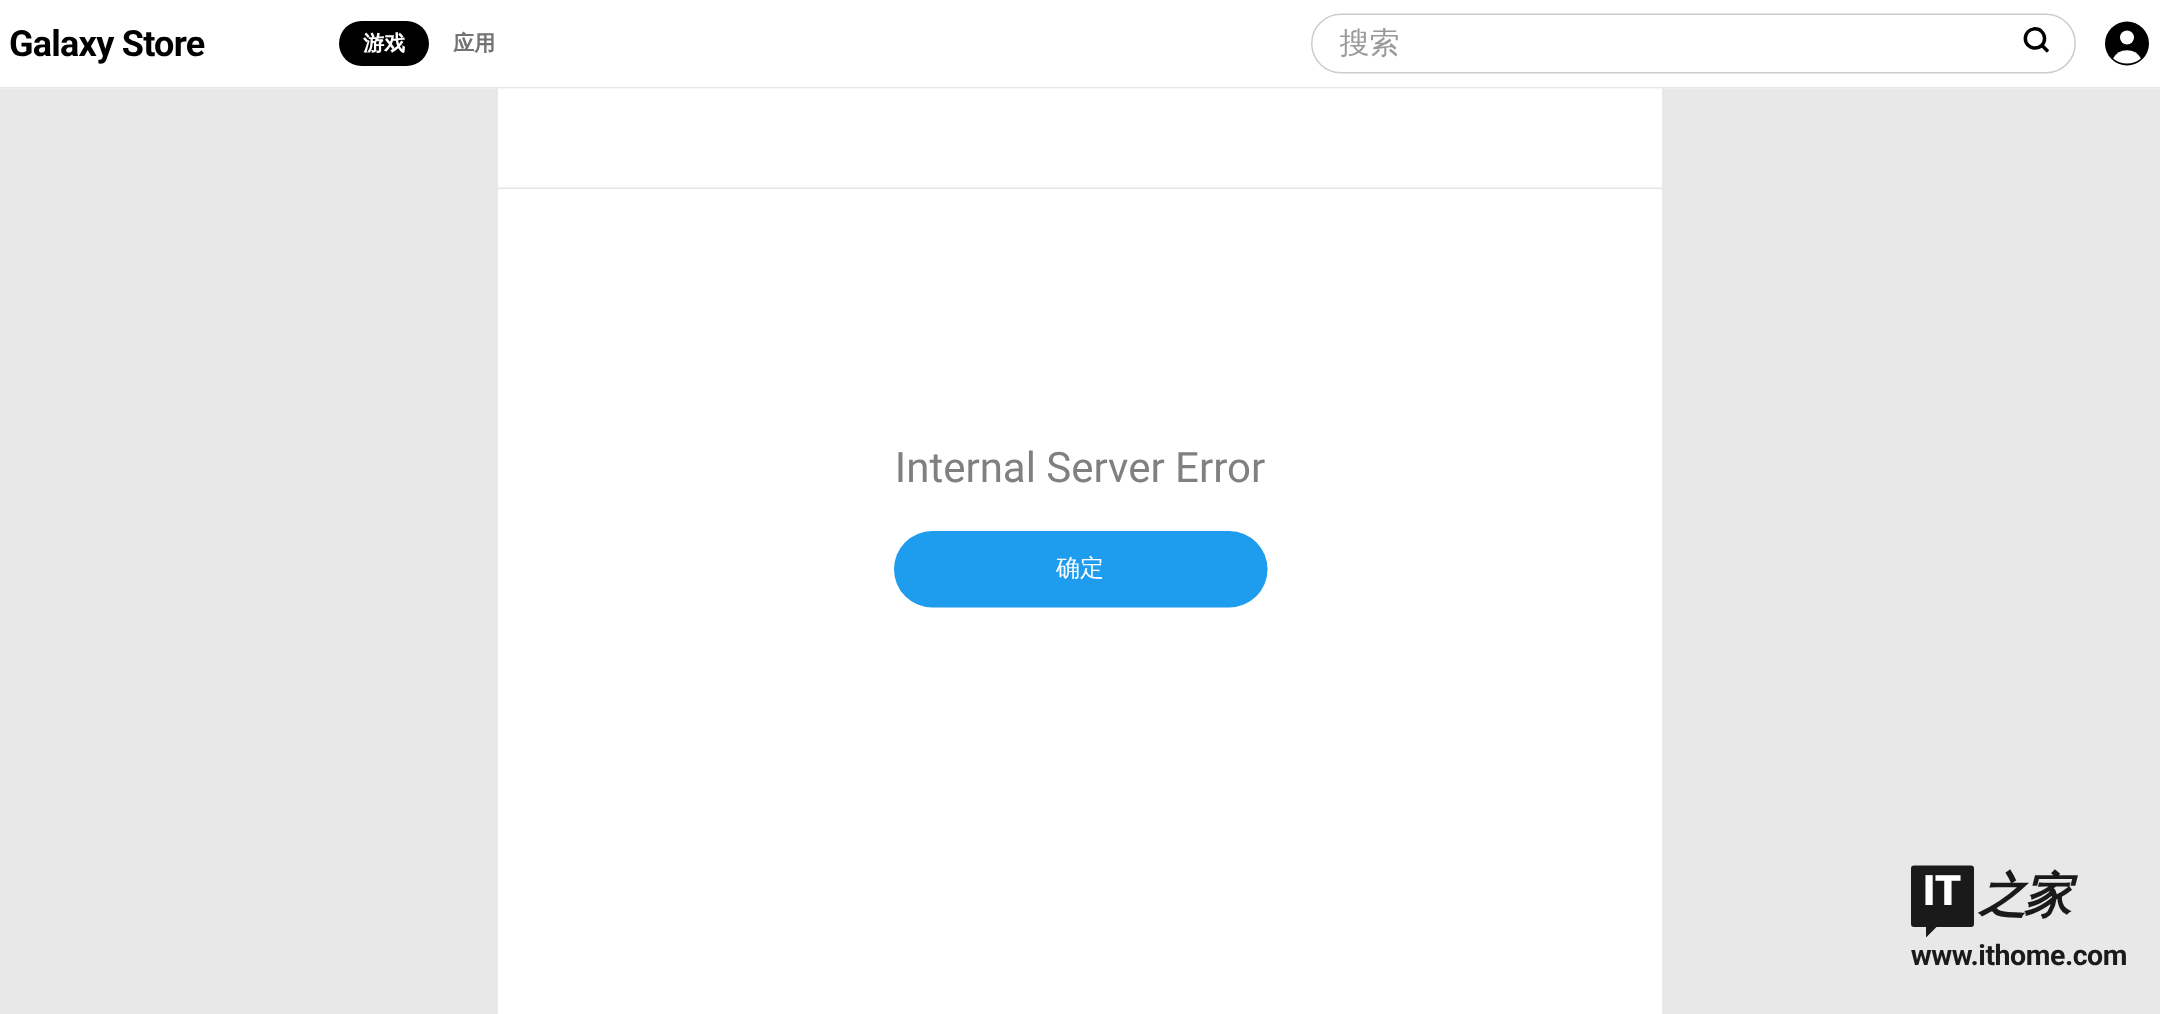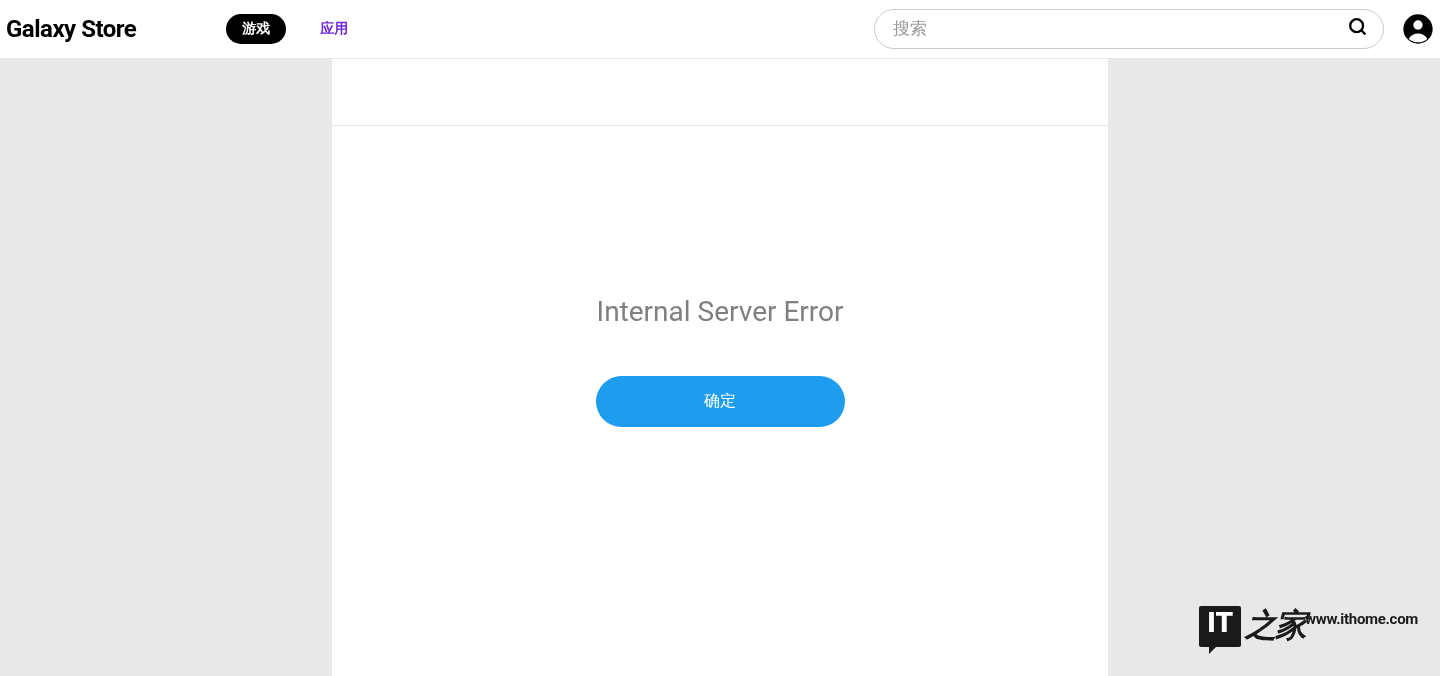--- a/index.html
+++ b/index.html
@@ -31,38 +31,37 @@
       font-size: 24px;
       font-weight: 700;
       letter-spacing: -0.5px;
       color: #000;
       margin-right: 90px;
     }
     
     .nav-tabs {
       display: flex;
       align-items: center;
-      gap: 18px;
     }
     
     .nav-tab {
       font-size: 14px;
       font-weight: 600;
       padding: 6px 16px;
       border-radius: 15px;
       cursor: pointer;
     }
     
     .nav-tab.active {
       background-color: #000;
       color: #fff;
     }
     
     .nav-tab.inactive {
-      color: #6d28d9;
+      color: #737373;
       background: transparent;
     }
     
     .header-right {
       margin-left: auto;
       display: flex;
       align-items: center;
       gap: 18px;
     }
     
@@ -70,21 +69,21 @@
       position: relative;
       width: 510px;
     }
     
     .search-input {
       width: 100%;
       height: 40px;
       border: 1px solid #ccc;
       border-radius: 20px;
       padding: 0 48px 0 18px;
-      font-size: 17px;
+      font-size: 20px;
       outline: none;
       color: #a21caf;
     }
     
     .search-input::placeholder {
       color: #999;
     }
     
     .search-icon {
       position: absolute;
@@ -129,21 +128,21 @@
       right: 0;
       display: flex;
       flex-direction: column;
       align-items: center;
     }
     
     .error-title {
       font-size: 28px;
       color: #808080;
       font-weight: 400;
-      margin-bottom: 48px;
+      margin-bottom: 26px;
     }
     
     .error-message {
       font-size: 15px;
       color: #4d4d4d;
       margin-bottom: 52px;
     }
     
     .confirm-button {
       background-color: #1e9cee;
@@ -157,20 +156,21 @@
       display: flex;
       align-items: center;
       justify-content: center;
     }
     
     .watermark {
       position: absolute;
       bottom: 28px;
       right: 22px;
       display: flex;
+      flex-direction: column;
       align-items: flex-start;
     }
     
     .watermark-top {
       display: flex;
       align-items: center;
       gap: 4px;
     }
     
     .it-badge {
@@ -200,21 +200,21 @@
       font-size: 32px;
       font-weight: 900;
       color: #1a1a1a;
       font-style: italic;
       letter-spacing: -2px;
       font-family: "STKaiti", "KaiTi", serif;
       text-align: right;
     }
     
     .watermark-url {
-      font-size: 15px;
+      font-size: 19px;
       font-weight: 700;
       color: #1a1a1a;
       margin-top: 6px;
       letter-spacing: -0.3px;
     }
   </style>
 </head>
 <body>
 
 <header class="header">

